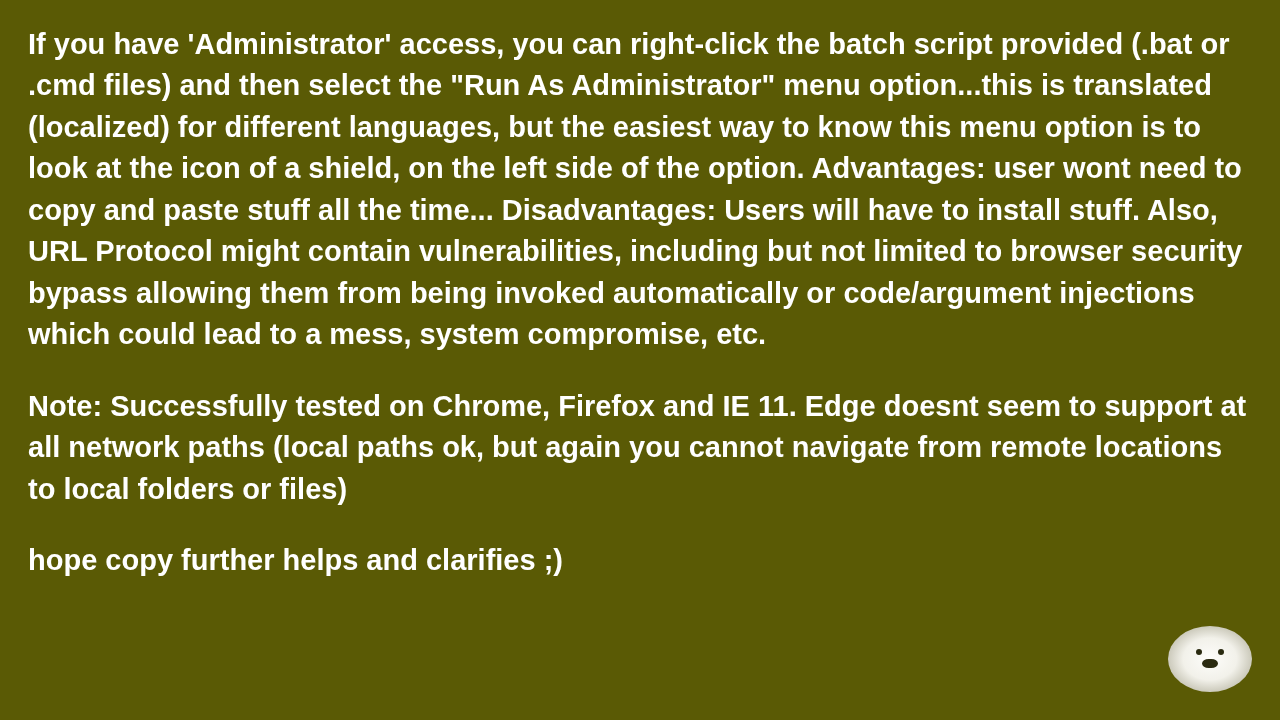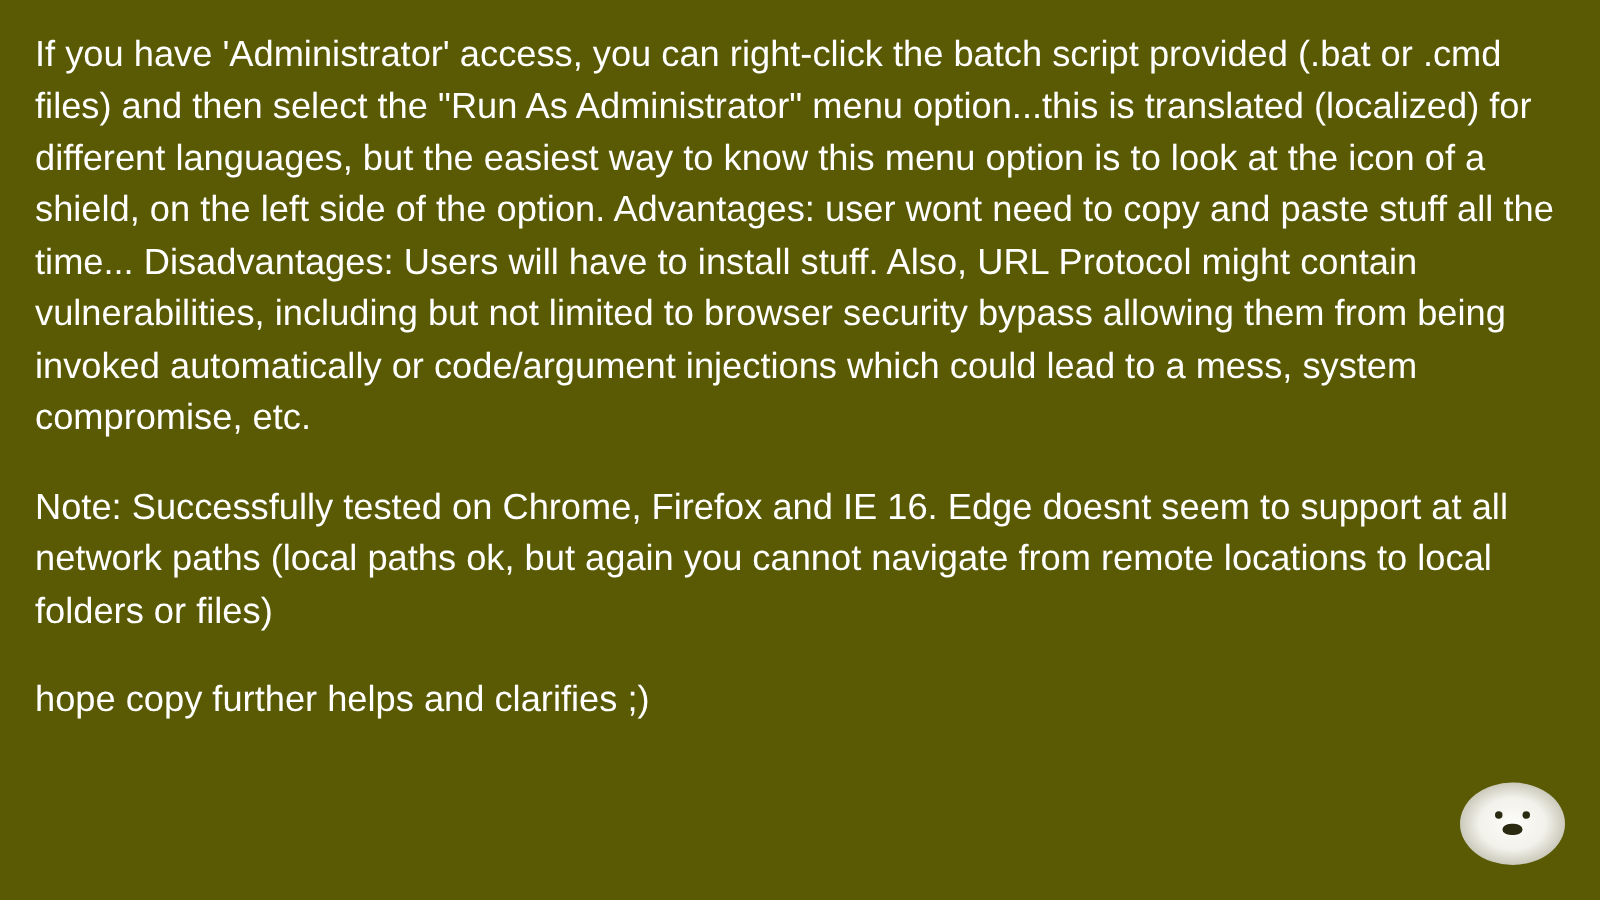--- a/index.html
+++ b/index.html
@@ -12,21 +12,21 @@
       background-color: #5a5a05;
       color: #ffffff;
       font-family: Arial, Helvetica, sans-serif;
       padding: 24px 28px;
       position: relative;
     }
     .para {
       font-size: 29px;
       line-height: 1.43;
       margin-bottom: 30px;
-      font-weight: 400;
+      font-weight: 700;
       letter-spacing: 0px;
     }
     .avatar-badge {
       position: absolute;
       bottom: 28px;
       right: 28px;
       width: 84px;
       height: 66px;
       border-radius: 50% / 50%;
       background: radial-gradient(ellipse at center, #fdfdfa 0%, #f2f1ea 45%, #c9c7b8 72%, rgba(90,90,5,0) 82%);
@@ -57,21 +57,21 @@
       width: 16px;
       height: 9px;
       background: #2a2a10;
       border-radius: 50% / 60%;
     }
   </style>
 </head>
 <body>
 
 <p class="para">If you have 'Administrator' access, you can right-click the batch script provided (.bat or .cmd files) and then select the "Run As Administrator" menu option...this is translated (localized) for different languages, but the easiest way to know this menu option is to look at the icon of a shield, on the left side of the option. Advantages: user wont need to copy and paste stuff all the time... Disadvantages: Users will have to install stuff. Also, URL Protocol might contain vulnerabilities, including but not limited to browser security bypass allowing them from being invoked automatically or code/argument injections which could lead to a mess, system compromise, etc.</p>
-<p class="para">Note: Successfully tested on Chrome, Firefox and IE 16. Edge doesnt seem to support at all network paths (local paths ok, but again you cannot navigate from remote locations to local folders or files)</p>
+<p class="para">Note: Successfully tested on Chrome, Firefox and IE 11. Edge doesnt seem to support at all network paths (local paths ok, but again you cannot navigate from remote locations to local folders or files)</p>
 <p class="para">hope copy further helps and clarifies ;)</p>
 
 <div class="avatar-badge">
   <div class="avatar-face">
     <div class="eye left"></div>
     <div class="eye right"></div>
     <div class="mouth"></div>
   </div>
 </div>
 

